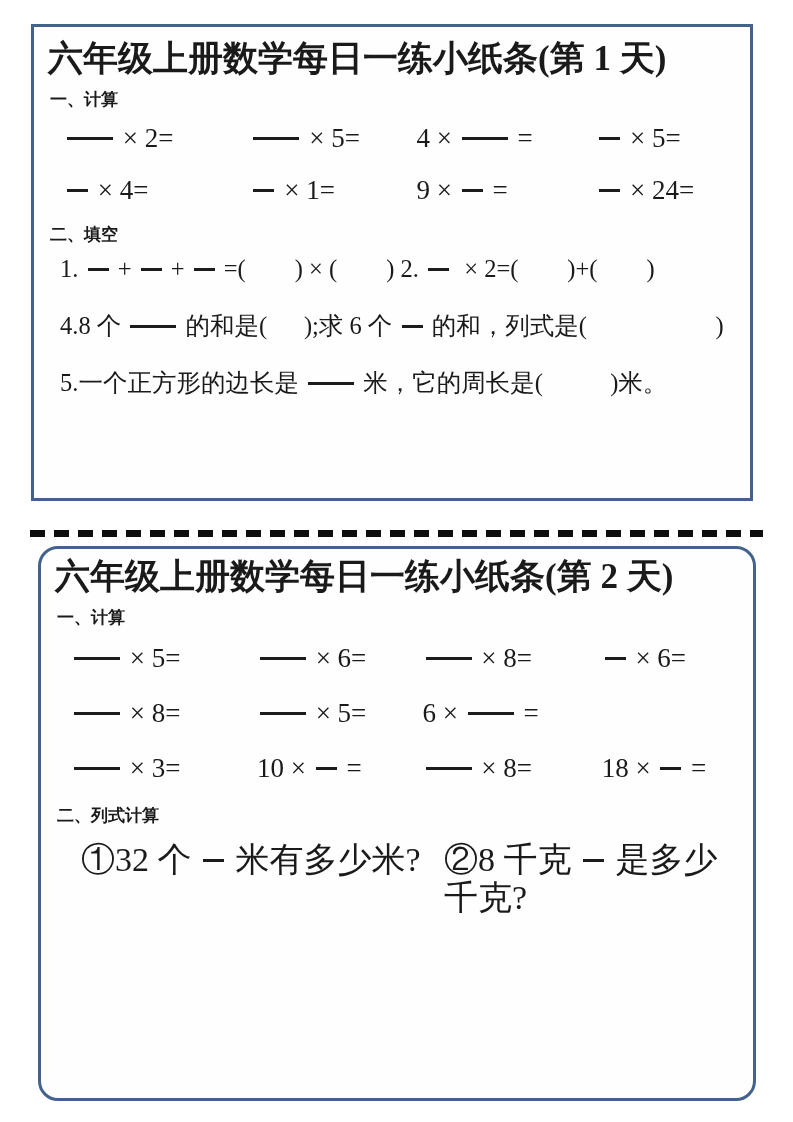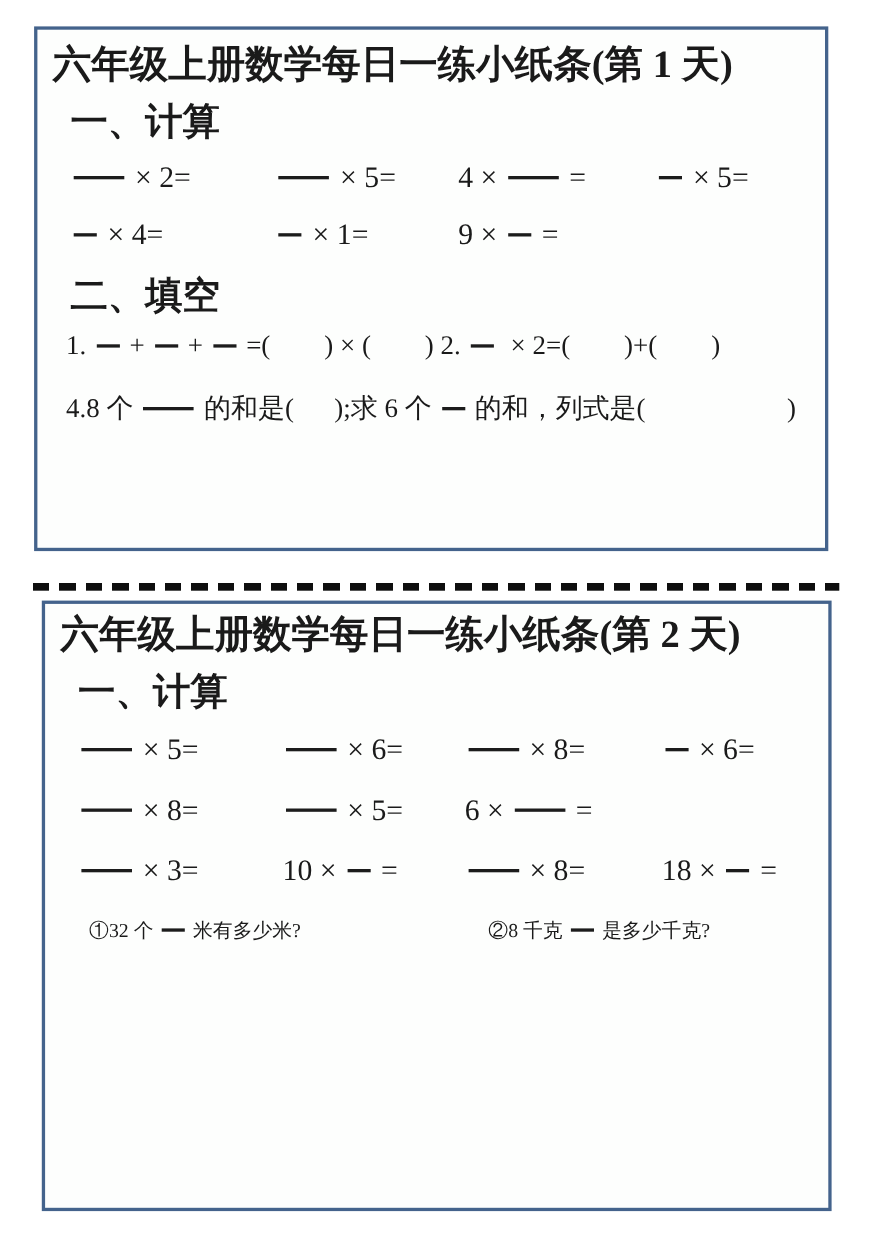--- a/index.html
+++ b/index.html
@@ -13,48 +13,48 @@
   .page { position:relative; width:793px; height:1122px; background:#ffffff; }
 
   .card {
     position:absolute;
     border:3px solid #44638c;
     background:#fdfefd;
     box-sizing:border-box;
     overflow:hidden;
   }
   .card1 { left:31px; top:24px;  width:722px; height:477px; padding:6px 8px 0 14px; }
-  .card2 { left:38px; top:546px; width:718px; height:555px; padding:2px 6px 0 14px; }
+  .card2 { left:38px; top:546px; width:718px; height:555px; padding:2px 6px 0 14px;border-radius:20px; }
 
   .divider {
     position:absolute; left:30px; top:530px; width:733px; height:7px;
     background:repeating-linear-gradient(90deg,#0e0e0e 0 15px,transparent 15px 24px);
   }
 
   .title {
     font-size:35px; font-weight:bold; line-height:1.35;
     white-space:nowrap; letter-spacing:0px; margin:2px 0 6px 0;
   }
-  .heading { font-size:34px; font-weight:bold; margin:6px 0 6px 16px; }
+  .heading { font-size:17px; font-weight:bold; margin:6px 0 6px 2px; }
 
   .calc-grid { }
   .calc-row {
     display:grid; padding-left:16px;
     font-size:27px; line-height:38px;
   }
   .cols4 .calc-row { grid-template-columns:27.5% 24.5% 26.5% 21.5%; }
   .card1 .cols4 .calc-row { margin:8px 0 14px 0; }
   .card2 .cols4 .calc-row { margin:10px 0 17px 0; }
   .calc-cell { white-space:nowrap; }
 
   .fill-lines { margin-top:2px; }
   .fill-line { font-size:24.5px; line-height:34px; padding-left:12px; margin-bottom:23px; white-space:nowrap; }
 
   .cols2 { margin-top:14px; }
-  .cols2 .calc-row { grid-template-columns:54.5% 45.5%; padding-left:26px; font-size:18px; }
+  .cols2 .calc-row { grid-template-columns:54.5% 45.5%; padding-left:26px; font-size:34px; }
   .cols2 .calc-row + .calc-row { margin-top:76px; }
 
   .txt { white-space:pre-wrap; }
   .bar {
     display:inline-block; height:3px; background:#1c1c1c;
     vertical-align:middle; margin:0 3px 5px 3px;
   }
   .bar.long  { width:46px; }
   .bar.short { width:21px; }
 </style>
@@ -70,26 +70,28 @@
         <div class="calc-row">
           <div class="calc-cell"><span class="bar long"></span><span class="txt"> × 2=</span></div>
           <div class="calc-cell"><span class="bar long"></span><span class="txt"> × 5=</span></div>
           <div class="calc-cell"><span class="txt">4 × </span><span class="bar long"></span><span class="txt"> =</span></div>
           <div class="calc-cell"><span class="bar short"></span><span class="txt"> × 5=</span></div>
         </div>
         <div class="calc-row">
           <div class="calc-cell"><span class="bar short"></span><span class="txt"> × 4=</span></div>
           <div class="calc-cell"><span class="bar short"></span><span class="txt"> × 1=</span></div>
           <div class="calc-cell"><span class="txt">9 × </span><span class="bar short"></span><span class="txt"> =</span></div>
+          <div class="calc-cell"><span class="bar short"></span><span class="txt"> × 24=</span></div>
         </div>
       </div>
     <div class="heading">二、填空</div>
     <div class="fill-lines">
         <div class="fill-line"><span class="txt">1. </span><span class="bar short"></span><span class="txt"> + </span><span class="bar short"></span><span class="txt"> + </span><span class="bar short"></span><span class="txt"> =(        ) × (        ) 2. </span><span class="bar short"></span><span class="txt">  × 2=(        )+(        )</span></div>
         <div class="fill-line"><span class="txt">4.8 个 </span><span class="bar long"></span><span class="txt"> 的和是(      );求 6 个 </span><span class="bar short"></span><span class="txt"> 的和，列式是(                     )</span></div>
+        <div class="fill-line"><span class="txt">5.一个正方形的边长是 </span><span class="bar long"></span><span class="txt"> 米，它的周长是(           )米。</span></div>
       </div>
   </section>
 
   <div class="divider"></div>
 
   <section class="card card2">
     <h1 class="title">六年级上册数学每日一练小纸条(第 2 天)</h1>
     <div class="heading">一、计算</div>
     <div class="calc-grid cols4">
         <div class="calc-row">
@@ -103,20 +105,21 @@
           <div class="calc-cell"><span class="bar long"></span><span class="txt"> × 5=</span></div>
           <div class="calc-cell"><span class="txt">6 × </span><span class="bar long"></span><span class="txt"> =</span></div>
         </div>
         <div class="calc-row">
           <div class="calc-cell"><span class="bar long"></span><span class="txt"> × 3=</span></div>
           <div class="calc-cell"><span class="txt">10 × </span><span class="bar short"></span><span class="txt"> =</span></div>
           <div class="calc-cell"><span class="bar long"></span><span class="txt"> × 8=</span></div>
           <div class="calc-cell"><span class="txt">18 × </span><span class="bar short"></span><span class="txt"> =</span></div>
         </div>
       </div>
+    <div class="heading">二、列式计算</div>
     <div class="calc-grid cols2">
         <div class="calc-row">
           <div class="calc-cell"><span class="txt">①32 个 </span><span class="bar short"></span><span class="txt"> 米有多少米?</span></div>
           <div class="calc-cell"><span class="txt">②8 千克 </span><span class="bar short"></span><span class="txt"> 是多少千克?</span></div>
         </div>
       </div>
   </section>
 
 </div>
 

